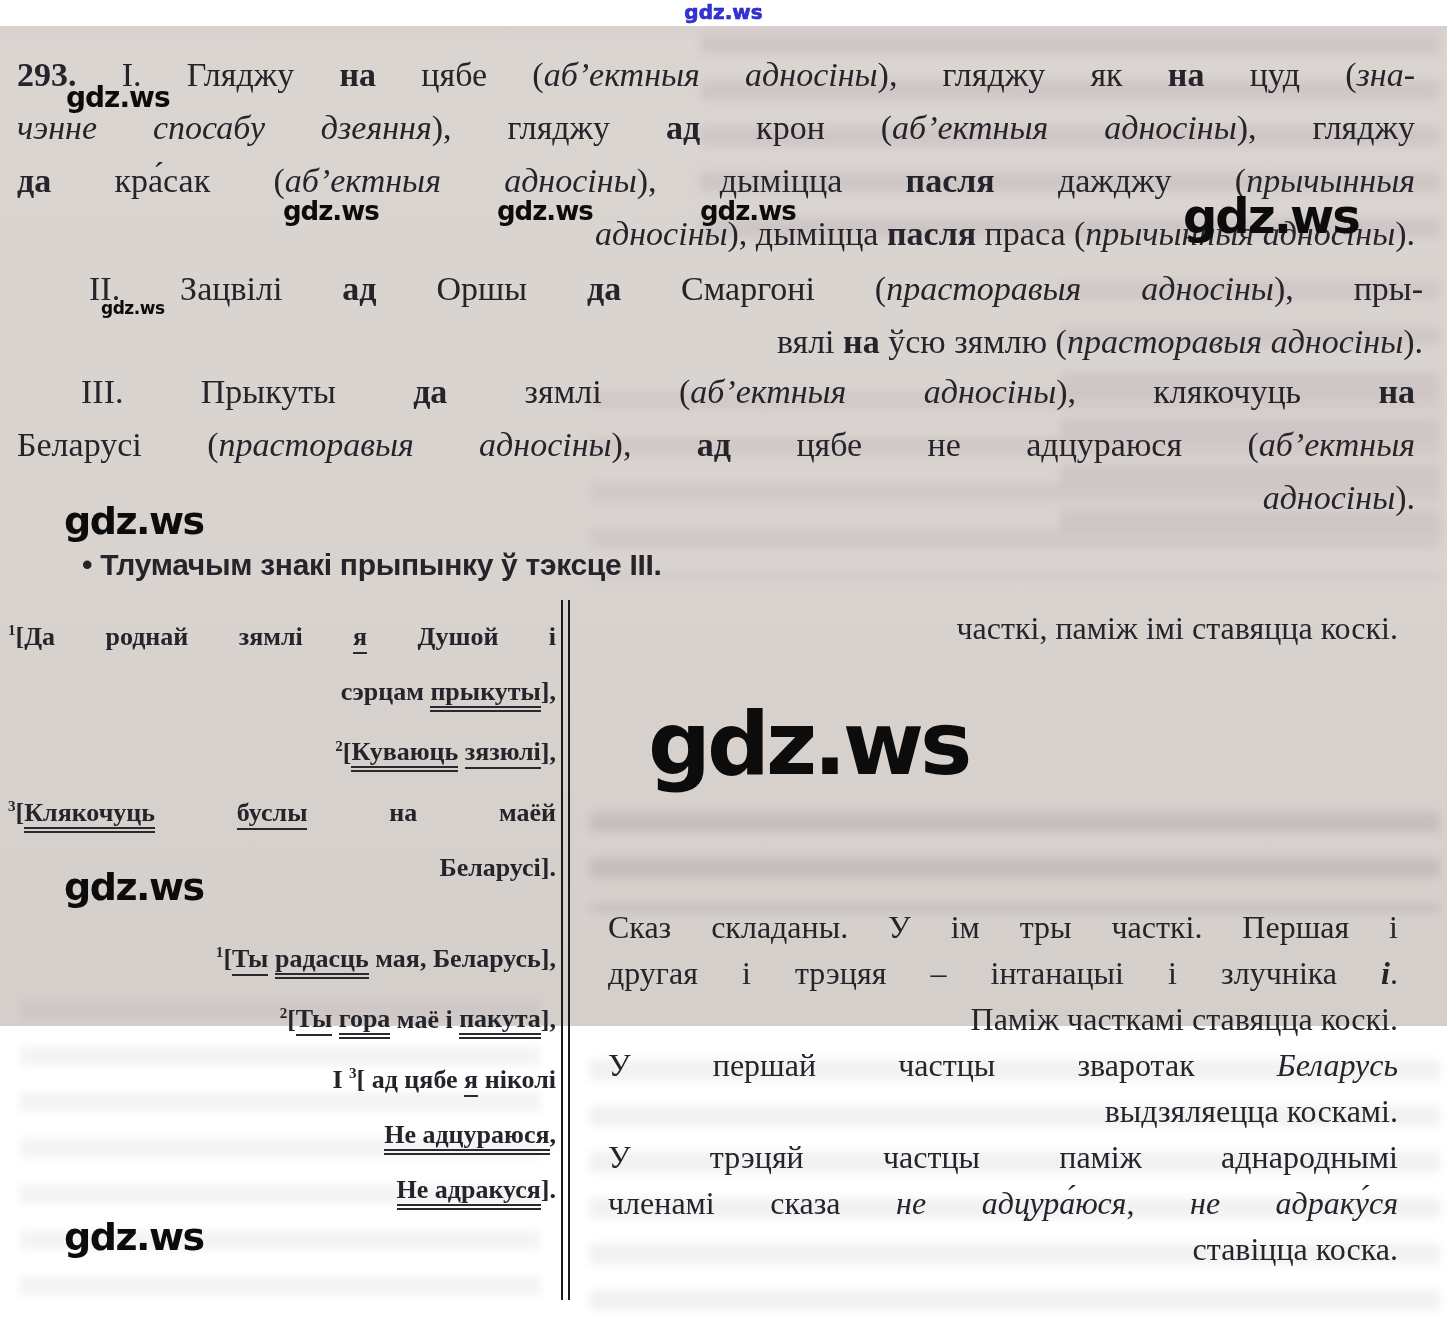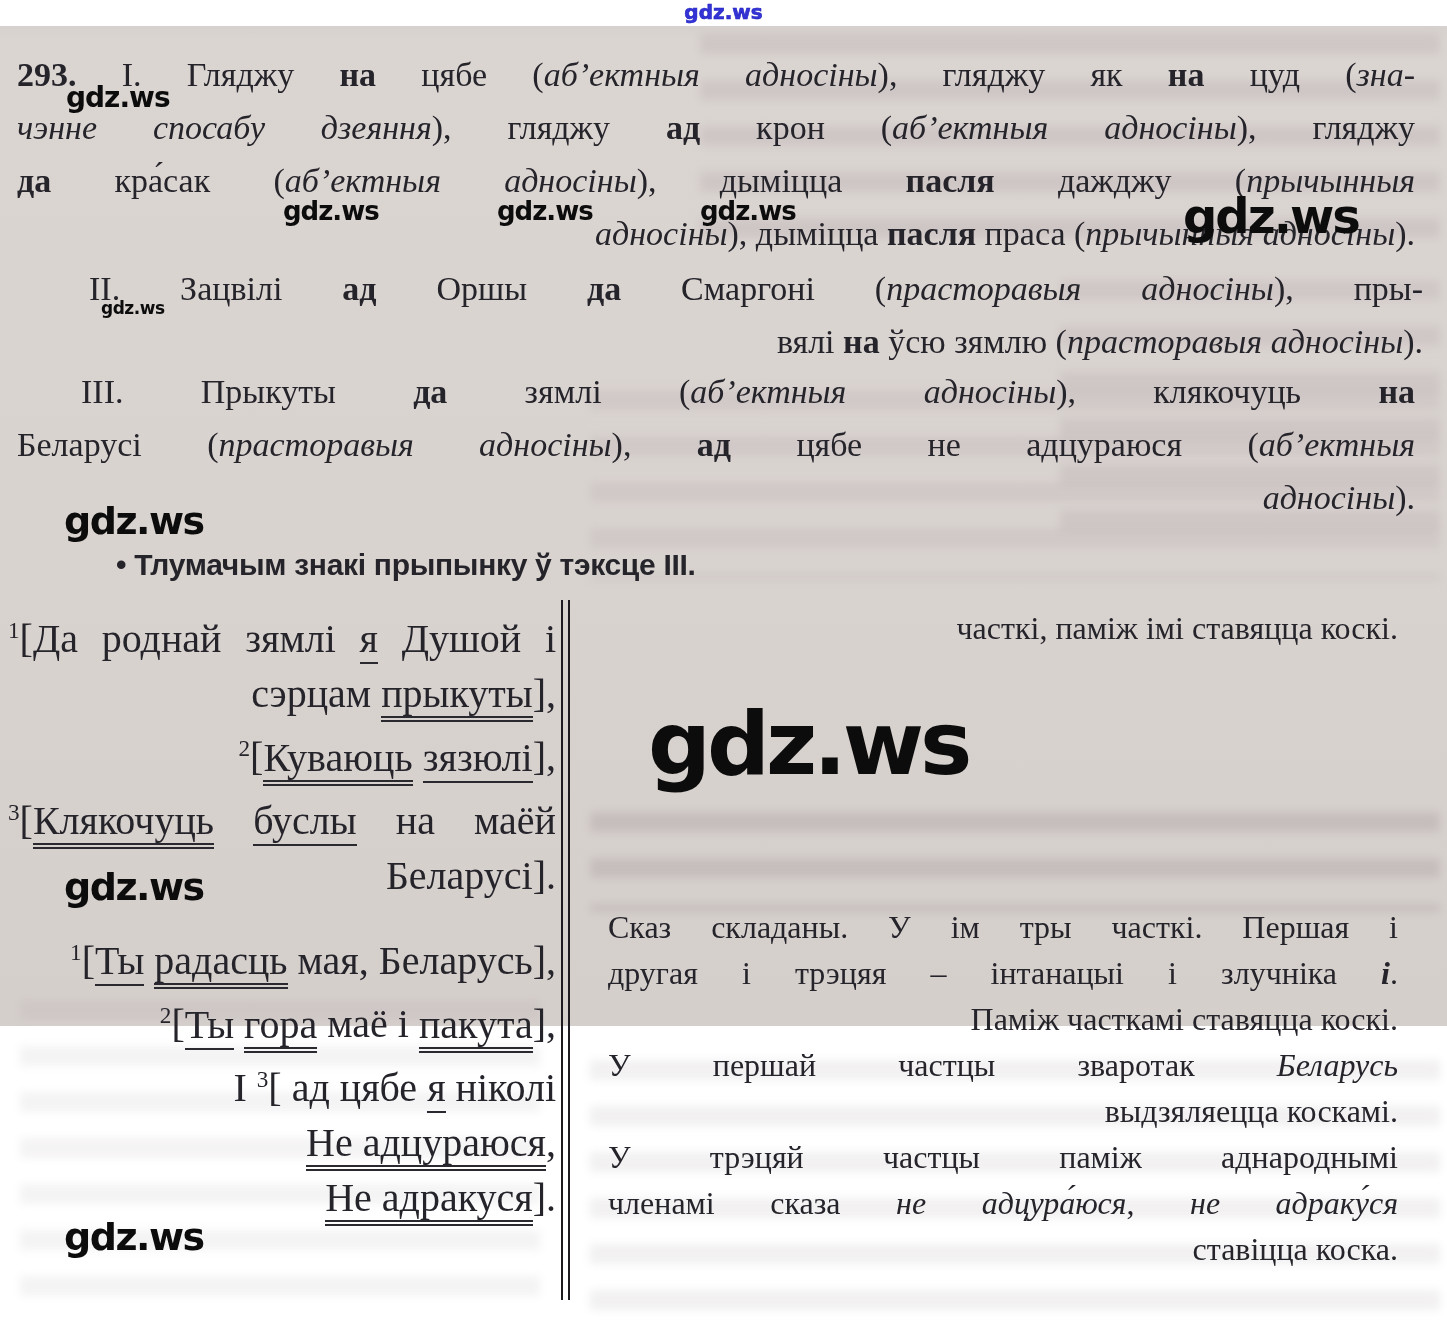--- a/index.html
+++ b/index.html
@@ -26,22 +26,22 @@
   .b { font-weight:bold; }
   .i { font-style:italic; }
   .us { border-bottom:2px solid #2b2930; padding-bottom:1px; }
   .ud { border-bottom:6px double #2b2930; }
   .sup { font-size:0.58em; vertical-align:super; }
   .heading {
     position:absolute; left:82px; top:545px; z-index:2;
     font-family:"Liberation Sans","DejaVu Sans",sans-serif;
     font-size:30px; letter-spacing:-0.3px;
   }
-  .heading .tline { line-height:40px;margin-left:34px; }
-  .leftcol { position:absolute; left:8px; width:548px; font-size:40px; line-height:55px; z-index:2; }
+  .heading .tline { line-height:40px; }
+  .leftcol { position:absolute; left:8px; width:548px; font-size:26px; line-height:55px; z-index:2;font-weight:bold; }
   .rightcol { position:absolute; left:608px; width:790px; font-size:32px; z-index:2; }
   .rc1 .tline { line-height:52px; }
   .rc2 .tline { line-height:46px; }
   .divider {
     position:absolute; left:561px; top:600px; width:9px; height:700px; z-index:2;
     border-left:2px solid #1d1b20; border-right:2px solid #1d1b20;
   }
   .bleed {
     position:absolute; z-index:1; filter:blur(4px); pointer-events:none;
     background:repeating-linear-gradient(180deg,#77656d 0 20px,transparent 20px 46px);

